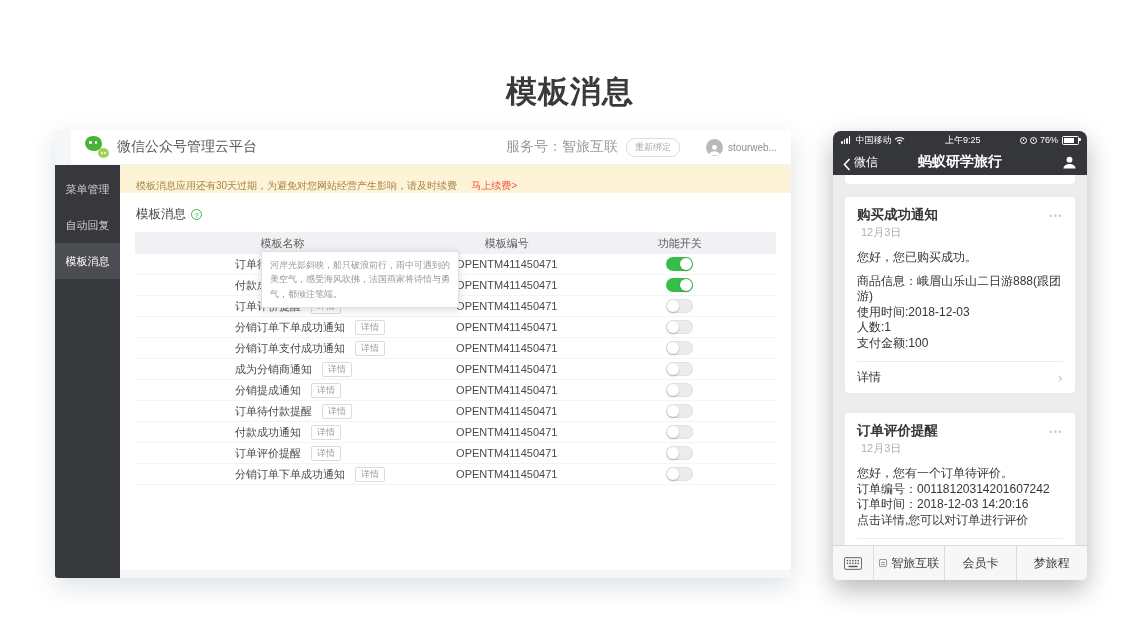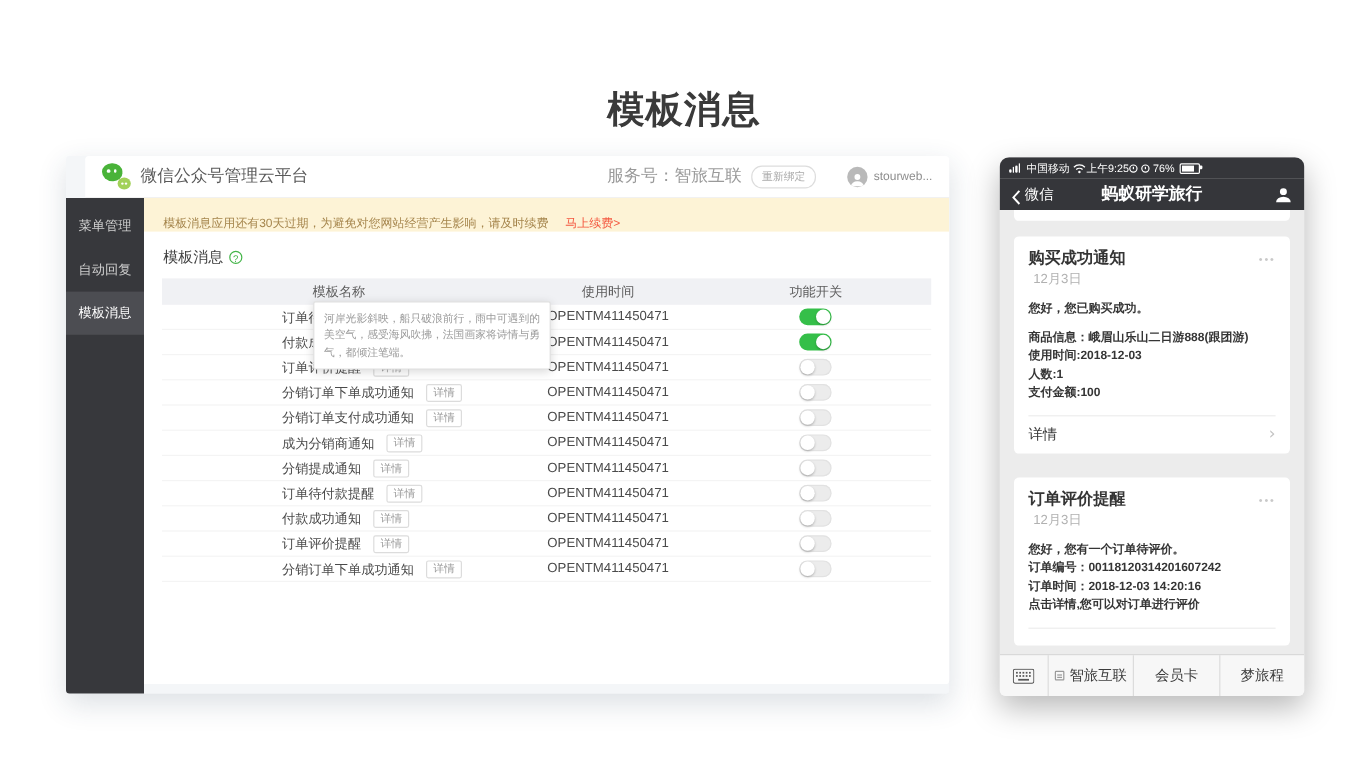--- a/index.html
+++ b/index.html
@@ -69,42 +69,42 @@
 
   .tooltip{position:absolute;left:141px;top:86px;width:180px;background:#fff;border:1px solid #e0e0e0;
     border-radius:2px;box-shadow:0 2px 8px rgba(0,0,0,.15);padding:6px 8px;font-size:9px;line-height:1.6;
     color:#9a9a9a;z-index:6;}
 
   
   .phone{position:absolute;left:833px;top:131px;width:254px;height:449px;background:#ececec;
     border-radius:8px 8px 5px 5px;overflow:hidden;box-shadow:0 10px 26px rgba(0,0,0,.28);
     display:flex;flex-direction:column;}
   .status-bar{height:18px;background:#35363a;color:#fff;font-size:9px;display:flex;align-items:center;
-    padding:0 8px;justify-content:flex-start;flex:none;}
+    padding:0 8px;justify-content:space-between;flex:none;}
   .sb-left,.sb-right{display:flex;align-items:center;gap:3px;}
   .signal{display:flex;align-items:flex-end;gap:1px;margin-right:2px;}
   .signal i{display:block;width:1.6px;background:#fff;border-radius:1px;}
   .sb-circle{width:7px;height:7px;border:1px solid #fff;border-radius:50%;box-sizing:border-box;position:relative;}
   .sb-circle::after{content:"";position:absolute;left:2px;top:1px;width:1px;height:2px;background:#fff;}
   .battery{width:15px;height:7px;border:1px solid #fff;border-radius:1.5px;position:relative;margin-left:1px;}
   .battery i{position:absolute;left:1px;top:1px;bottom:1px;width:70%;background:#fff;}
   .battery::after{content:"";position:absolute;right:-3px;top:1.5px;width:1.5px;height:3px;background:#fff;border-radius:0 1px 1px 0;}
   .nav-bar{height:26px;background:#35363a;display:flex;align-items:center;padding:0 10px;position:relative;flex:none;}
   .nav-back{display:flex;align-items:flex-end;gap:3px;color:#fff;font-size:12px;cursor:pointer;z-index:2;}
   .nav-title{position:absolute;left:0;width:100%;text-align:center;color:#fff;font-size:14px;font-weight:bold;}
   .nav-person{margin-left:auto;z-index:2;cursor:pointer;display:flex;}
 
   .chat{flex:1;padding:0 12px;overflow:hidden;}
   .partial-card{height:9px;background:#fff;border-radius:0 0 4px 4px;margin-bottom:13px;}
   .msg-card{background:#fff;border-radius:4px;padding:10px 12px 0;margin-bottom:20px;color:#353535;}
   .card-head{display:flex;align-items:baseline;justify-content:space-between;}
   .card-title{font-size:13.5px;font-weight:bold;line-height:16px;}
   .more-icon{font-size:9px;color:#c9c9c9;letter-spacing:1.5px;cursor:pointer;}
   .card-date{font-size:11px;color:#b1b1b1;margin:2px 4px 10px;}
-  .card-line{font-size:10px;line-height:15.5px;font-weight:bold;}
+  .card-line{font-size:12px;line-height:15.5px;}
   .card-line:empty{height:8px;}
   .card-footer{display:flex;align-items:center;justify-content:space-between;border-top:1px solid #ededed;
     margin-top:10px;padding:7px 0;cursor:pointer;}
   .card-footer .f-label{font-size:12px;}
   .chev{font-size:14px;color:#c3c3c3;line-height:12px;font-family:"DejaVu Sans",sans-serif;}
 
   .phone-toolbar{height:34px;background:#f7f7f7;border-top:1px solid #d9d9d9;display:flex;flex:none;}
   .kb-cell{width:40px;border-right:1px solid #dcdcdc;display:flex;align-items:center;justify-content:center;cursor:pointer;}
   .tb-item{flex:1;border-right:1px solid #dcdcdc;display:flex;align-items:center;justify-content:center;
     font-size:12px;color:#3c3c3c;gap:4px;cursor:pointer;}
@@ -160,21 +160,21 @@
           <span>模板消息应用还有30天过期，为避免对您网站经营产生影响，请及时续费</span>
           <a class="banner-link">马上续费&gt;</a>
         </div>
         <div class="section-head">
           <span class="section-title">模板消息</span>
           <span class="help-icon">?</span>
         </div>
         <div class="tm-table">
           <div class="t-head">
             <span class="col-name">模板名称</span>
-            <span class="col-id">使用时间</span>
+            <span class="col-id">模板编号</span>
             <span class="col-switch">功能开关</span>
           </div>
           <div>
   <div class="t-row">
     <span class="col-name">
       <span>订单待付款提醒</span>
       <button class="detail-btn">详情</button>
     </span>
     <span class="col-id">OPENTM411450471</span>
     <span class="col-switch"><span class="toggle on"></span></span>

